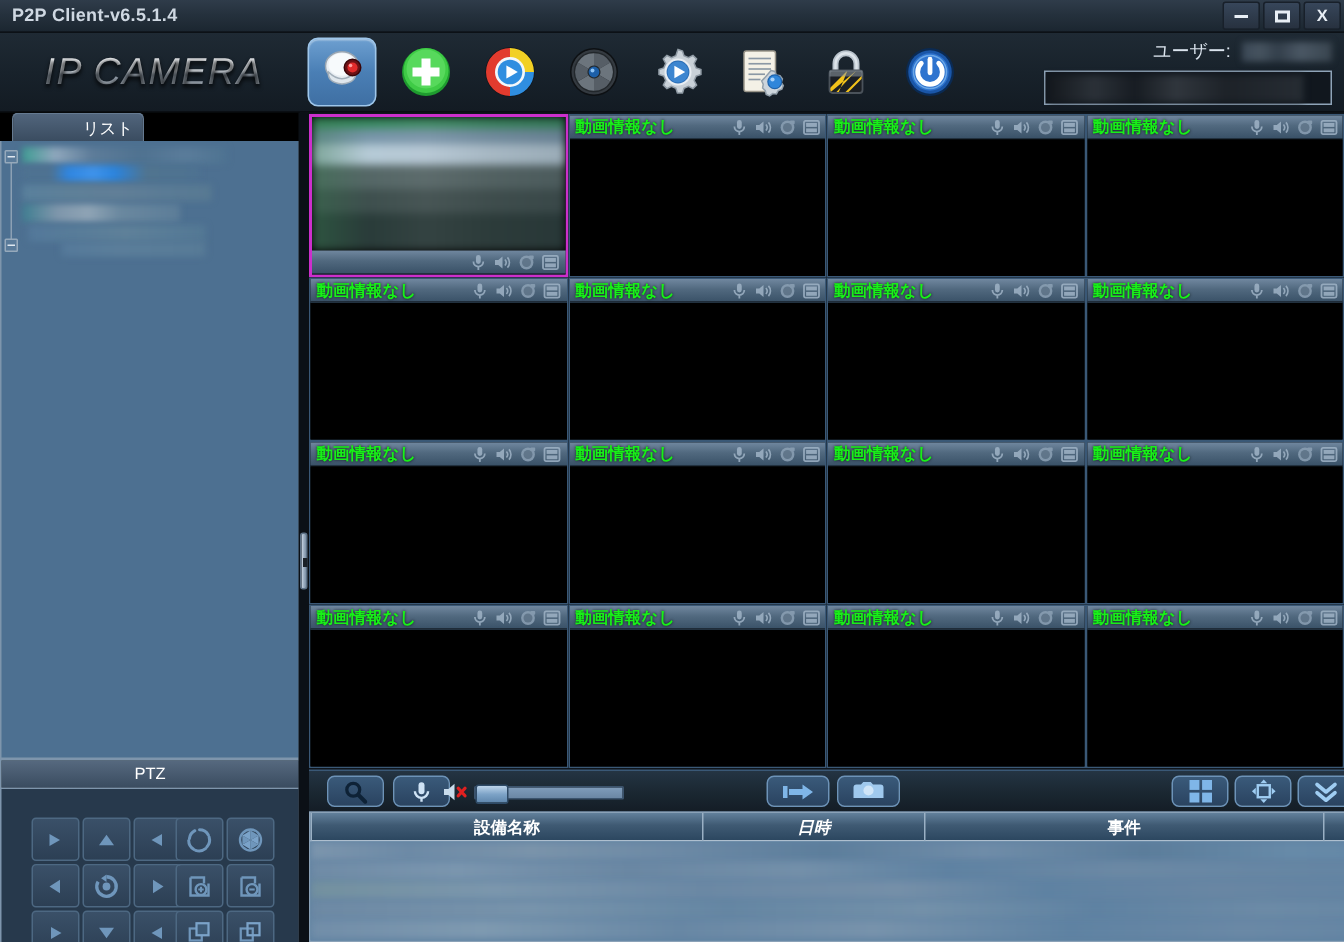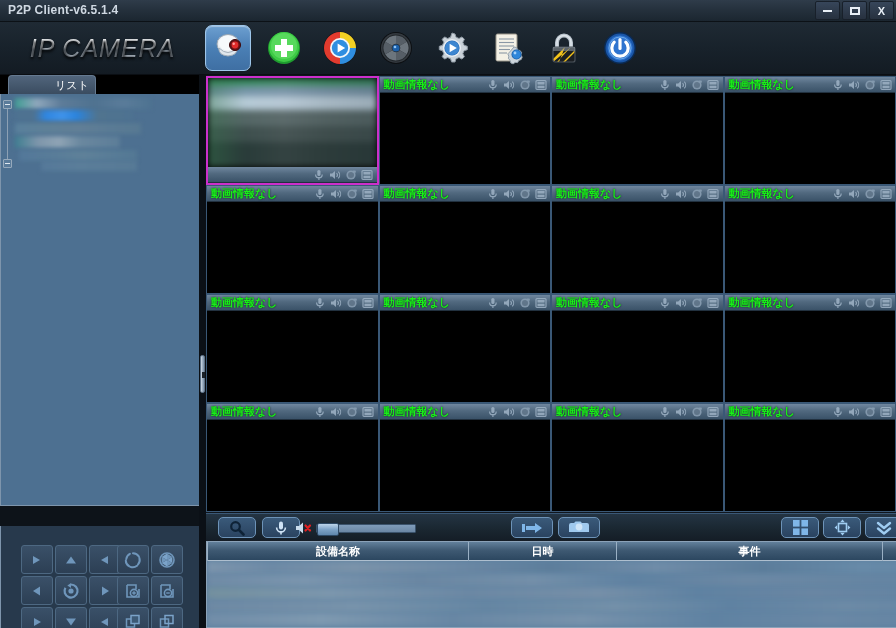--- a/index.html
+++ b/index.html
@@ -362,20 +362,27 @@
           <circle cx="18" cy="18" r="16" fill="#0b2a52"></circle>
           <circle cx="18" cy="18" r="14.5" fill="#1a56a8"></circle>
           <circle cx="18" cy="18" r="12.5" fill="#2f74cf"></circle>
           <path d="M18 7 a11 11 0 0 1 0 22 a11 11 0 0 1 0 -22" fill="none" stroke="#6ea9e8" stroke-width="1"></path>
           <path d="M18 9.5 v9" stroke="#ffffff" stroke-width="3.2" stroke-linecap="round"></path>
           <path d="M12.2 12.2 a8.2 8.2 0 1 0 11.6 0" fill="none" stroke="#ffffff" stroke-width="3.2" stroke-linecap="round"></path>
         </svg>
       </div>
     </div>
 
+    <div class="userbox">
+      <span class="userlabel">ユーザー:</span>
+      <span class="redact userval"></span>
+      <div class="userbar">
+        <span class="redact"></span>
+      </div>
+    </div>
   </div>
 
   <div class="sidebar">
     <div class="tabstrip">
       <div class="tab">リスト</div>
     </div>
 
     <div class="treepanel">
       <div class="tree">
         <div class="vline" style="top:6px; height:64px;"></div>
@@ -384,20 +391,21 @@
 
         <div class="blurrow" style="left:14px; top:4px;  width:136px; height:11px; background:linear-gradient(90deg,#3f9c93 0%,#8fa7bc 16%,#5d7c99 34%,#4f7290 58%,#5a7c9a 80%,#4e7391 100%);"></div>
         <div class="blurrow" style="left:14px; top:16px; width:118px; height:11px; background:linear-gradient(90deg,#4e7291 0%,#4e7291 16%,#2f86e0 26%,#3f93ea 40%,#2b84dd 52%,#50748f 70%,#4e7291 100%);"></div>
         <div class="blurrow" style="left:14px; top:29px; width:126px; height:11px; background:linear-gradient(90deg,#59809c 0%,#5e8098 25%,#617f97 50%,#5a7b95 75%,#577992 100%);"></div>
         <div class="blurrow" style="left:14px; top:42px; width:105px; height:12px; background:linear-gradient(90deg,#3f7e91 0%,#7e96ab 22%,#8fa4b5 42%,#6a889f 62%,#5c7d98 100%);"></div>
         <div class="blurrow" style="left:18px; top:56px; width:118px; height:11px; background:linear-gradient(90deg,#53789a 0%,#597d99 30%,#5f8199 55%,#587c97 80%,#537894 100%);"></div>
         <div class="blurrow" style="left:40px; top:67px; width:96px;  height:10px; background:linear-gradient(90deg,#55799a 0%,#5b7e9a 40%,#577a96 100%);"></div>
       </div>
     </div>
 
+    <div class="ptzhdr">PTZ</div>
     <div class="ptzbody">
       <div class="dpad">
         <div class="pbtn">
           <svg width="14" height="14" viewBox="0 0 14 14">
               <path d="M11 3 L11 11 L4 7 Z" fill="#6f96bb" transform="rotate(180 7 7)"></path>
             </svg>
         </div>
         <div class="pbtn">
           <svg width="14" height="14" viewBox="0 0 14 14">
               <path d="M7 3.5 L12 10.5 L2 10.5 Z" fill="#6f96bb"></path>
@@ -1137,21 +1145,21 @@
       <svg width="18" height="16" viewBox="0 0 18 16">
         <path d="M3 3 L9 8 L15 3" fill="none" stroke="#9fcdf2" stroke-width="2.4" stroke-linecap="round" stroke-linejoin="round"></path>
         <path d="M3 8.5 L9 13.5 L15 8.5" fill="none" stroke="#9fcdf2" stroke-width="2.4" stroke-linecap="round" stroke-linejoin="round"></path>
       </svg>
     </div>
   </div>
 
   <div class="table">
     <div class="thead" id="thead">
         <div class="th" style="width: 262px;">設備名称</div>
-        <div class="th" style="width: 148px;">日時</div>
+        <div class="th" style="width: 148px; font-style: italic;">日時</div>
         <div class="th" style="width: 266px;">事件</div>
       </div>
     <div class="tbody" id="tbody">
         <div class="trow" style="top: 0px; background: linear-gradient(90deg, rgb(124, 149, 173) 0%, rgb(109, 138, 166) 8%, rgb(122, 147, 170) 18%, rgb(108, 137, 165) 30%, rgb(93, 126, 156) 42%, rgb(111, 140, 168) 55%, rgb(92, 125, 155) 68%, rgb(103, 138, 168) 80%, rgb(95, 130, 162) 100%);"></div>
         <div class="trow" style="top: 13px; background: linear-gradient(90deg, rgb(111, 139, 166) 0%, rgb(122, 149, 174) 12%, rgb(106, 135, 163) 26%, rgb(115, 143, 169) 40%, rgb(95, 130, 162) 52%, rgb(107, 136, 164) 66%, rgb(95, 130, 162) 100%);"></div>
         <div class="trow" style="top: 26px; background: linear-gradient(90deg, rgb(115, 144, 159) 0%, rgb(123, 150, 173) 15%, rgb(107, 136, 164) 32%, rgb(117, 143, 168) 48%, rgb(95, 130, 162) 60%, rgb(105, 134, 163) 74%, rgb(95, 130, 162) 100%);"></div>
         <div class="trow" style="top: 39px; background: linear-gradient(90deg, rgb(109, 137, 164) 0%, rgb(119, 147, 171) 18%, rgb(101, 134, 163) 34%, rgb(115, 144, 169) 50%, rgb(95, 130, 162) 64%, rgb(108, 138, 166) 78%, rgb(95, 130, 162) 100%);"></div>
         <div class="trow" style="top: 52px; background: linear-gradient(90deg, rgb(113, 141, 168) 0%, rgb(126, 153, 176) 14%, rgb(104, 135, 164) 30%, rgb(119, 146, 171) 46%, rgb(95, 130, 162) 62%, rgb(106, 136, 165) 76%, rgb(95, 130, 162) 100%);"></div>
       </div>
     <div class="vscroll">

